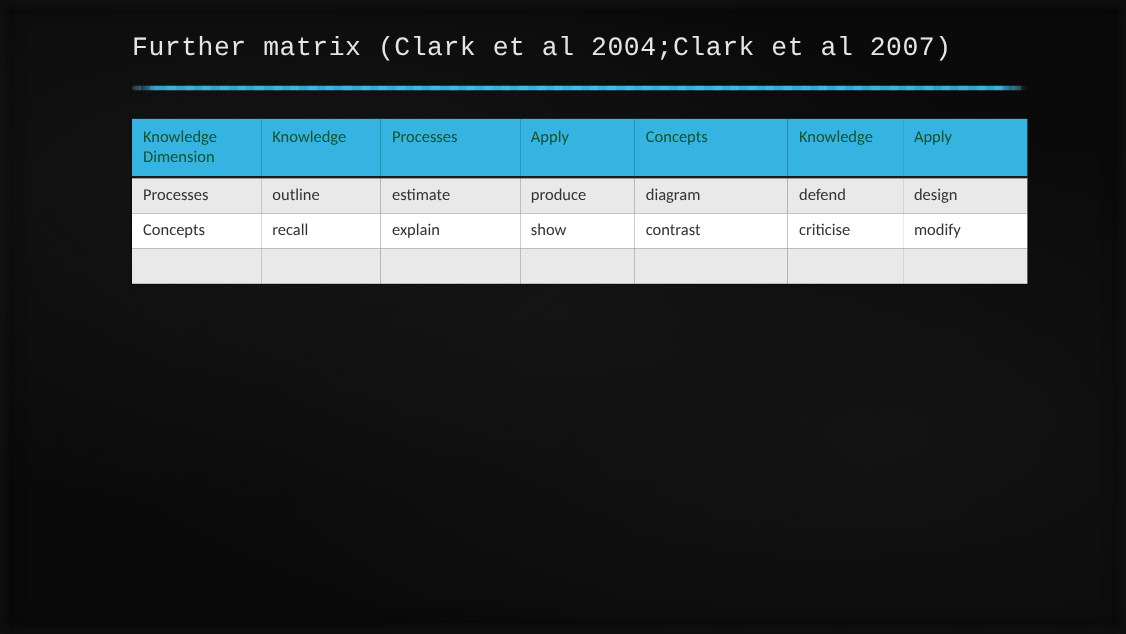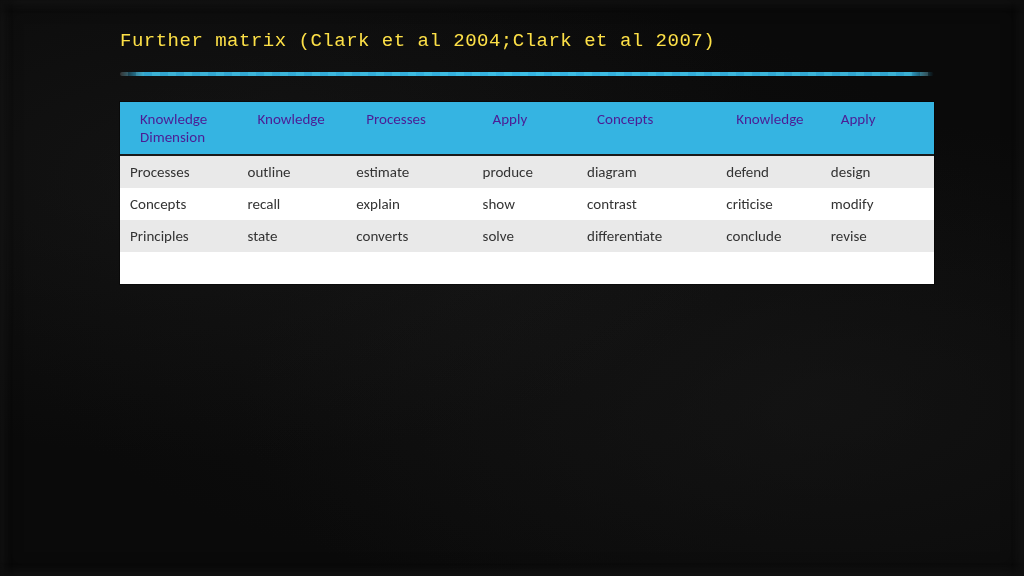--- a/index.html
+++ b/index.html
@@ -28,22 +28,22 @@
         inset -12px 0 8px -8px rgba(80,80,80,0.3);
       pointer-events: none;
     }
     .slide {
       padding: 30px 90px 30px 120px;
       position: relative;
       height: 100%;
     }
     .title {
       font-family: "Consolas", "Courier New", monospace;
-      color: #fde047;
-      font-size: 19px;
+      color: #e5e5e5;
+      font-size: 24px;
       line-height: 1.25;
       font-weight: 400;
       margin-bottom: 18px;
       letter-spacing: 0.5px;
     }
     .underline {
       height: 4px;
       background: linear-gradient(90deg,
         rgba(53,180,226,0) 0%,
         rgba(53,180,226,0.9) 3%,
@@ -65,23 +65,23 @@
     }
     table {
       border-collapse: collapse;
       width: 100%;
       font-size: 15px;
       table-layout: fixed;
       box-shadow: 0 0 0 1px rgba(0,0,0,0.4);
     }
     th {
       background: #35b4e2;
-      color: #4c1d95;
+      color: #14532d;
       text-align: left;
-      padding: 8px 20px;
+      padding: 8px 10px;
       font-weight: 400;
       vertical-align: top;
       border: none;
     }
     td {
       background: #ffffff;
       color: #333333;
       padding: 7px 10px;
       vertical-align: top;
       border: none;
@@ -140,29 +140,20 @@
       <tr>
         <td>Concepts</td>
         <td>recall</td>
         <td>explain</td>
         <td>show</td>
         <td>contrast</td>
         <td>criticise</td>
         <td>modify</td>
       </tr>
       <tr>
-        <td>Principles</td>
-        <td>state</td>
-        <td>converts</td>
-        <td>solve</td>
-        <td>differentiate</td>
-        <td>conclude</td>
-        <td>revise</td>
-      </tr>
-      <tr>
         <td>&nbsp;</td>
         <td>&nbsp;</td>
         <td>&nbsp;</td>
         <td>&nbsp;</td>
         <td>&nbsp;</td>
         <td>&nbsp;</td>
         <td>&nbsp;</td>
       </tr>
     </tbody>
   </table>

